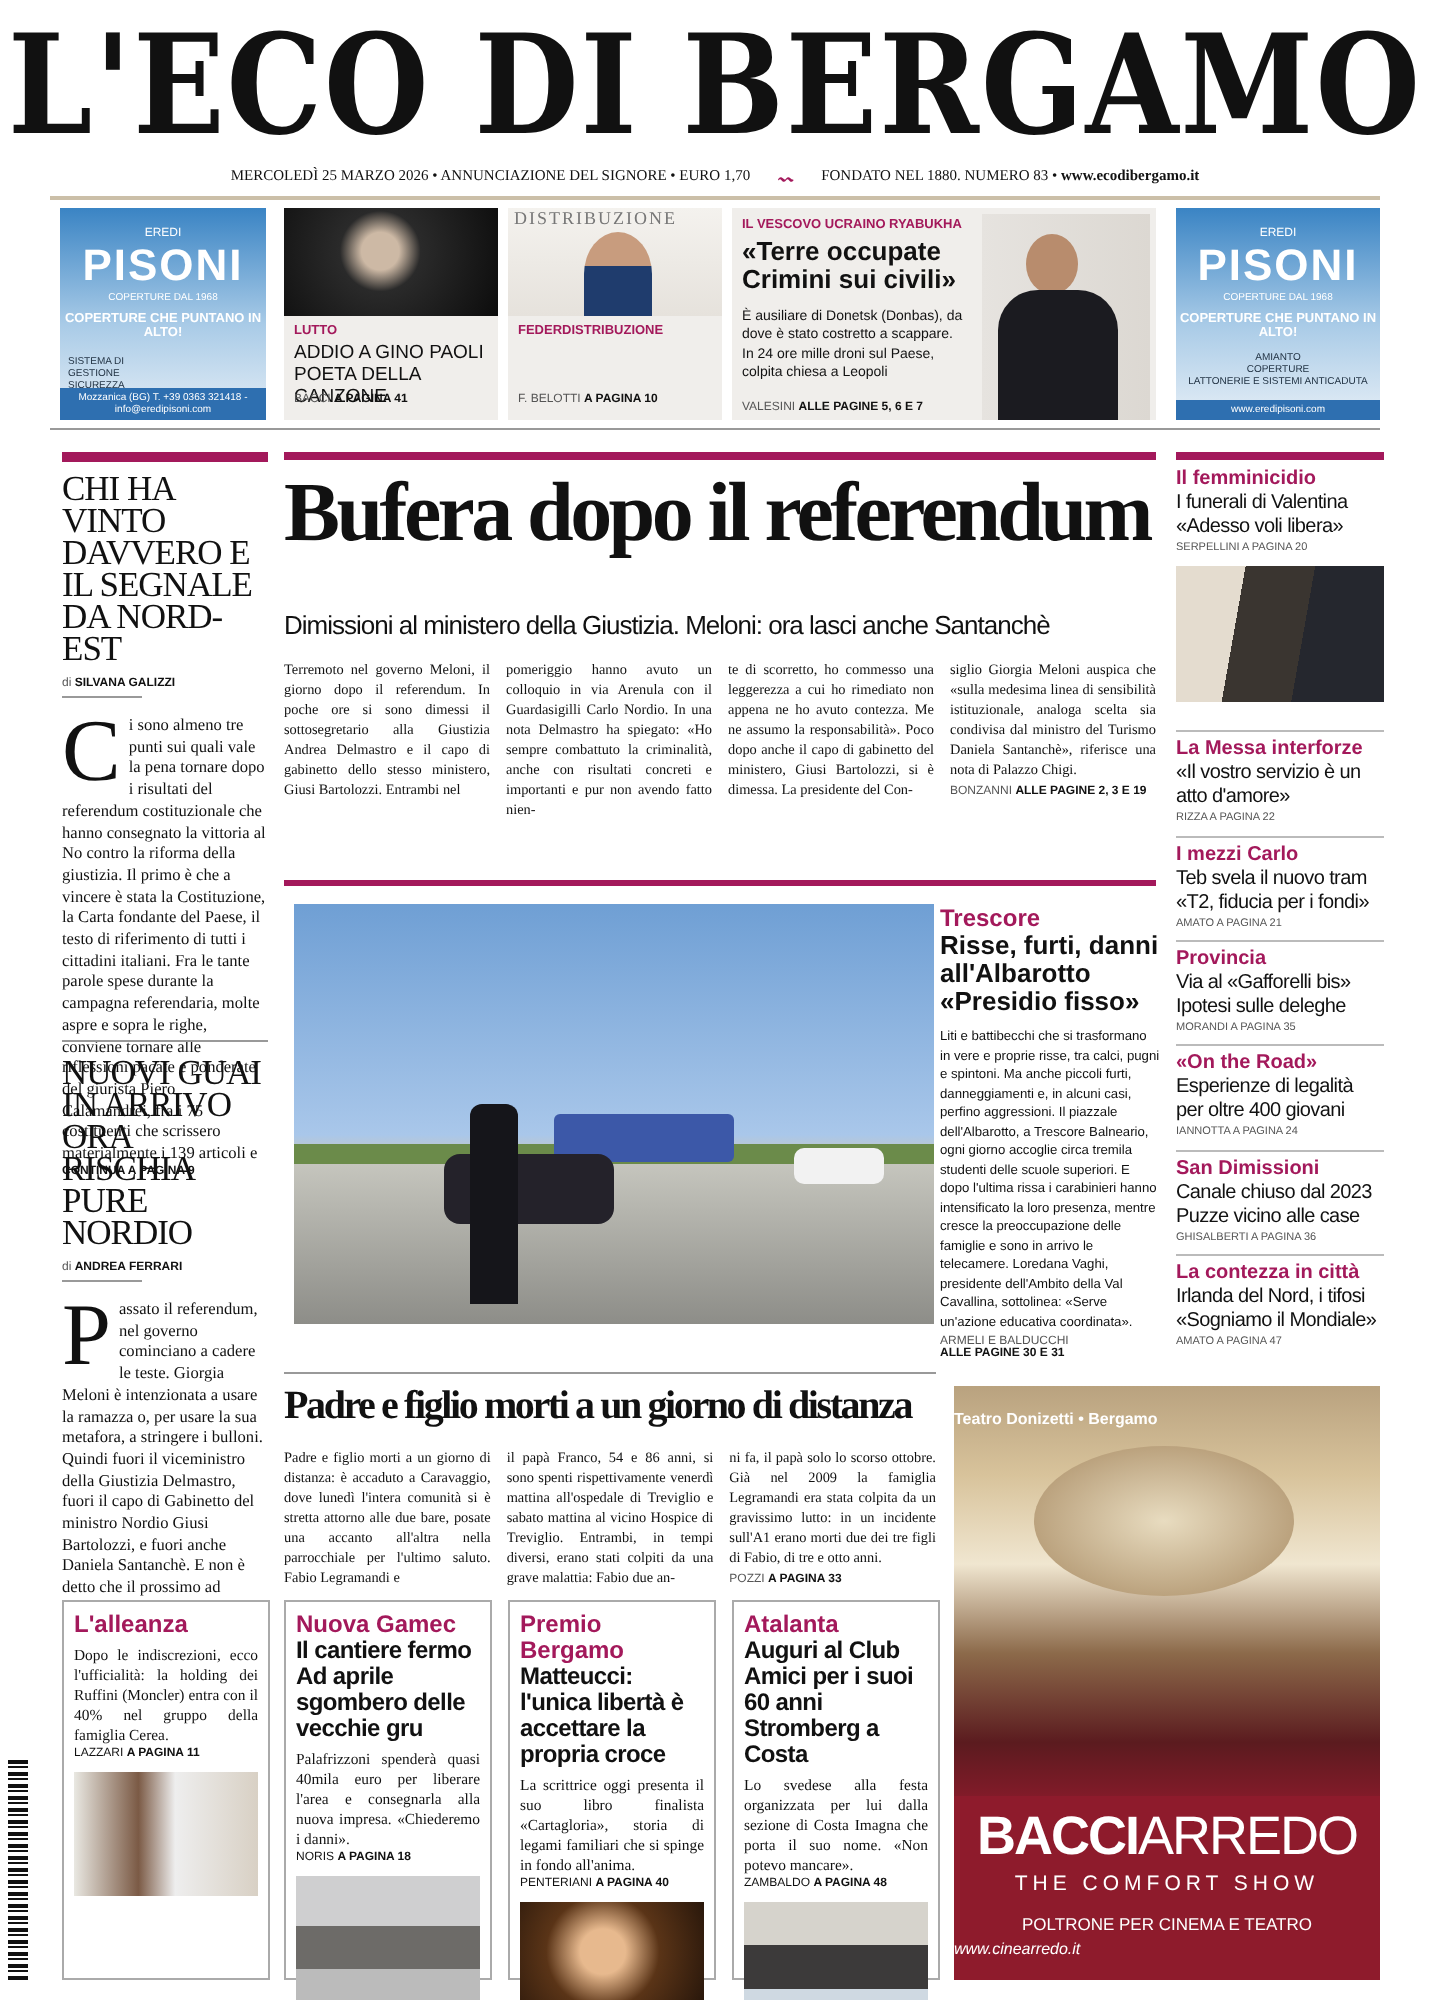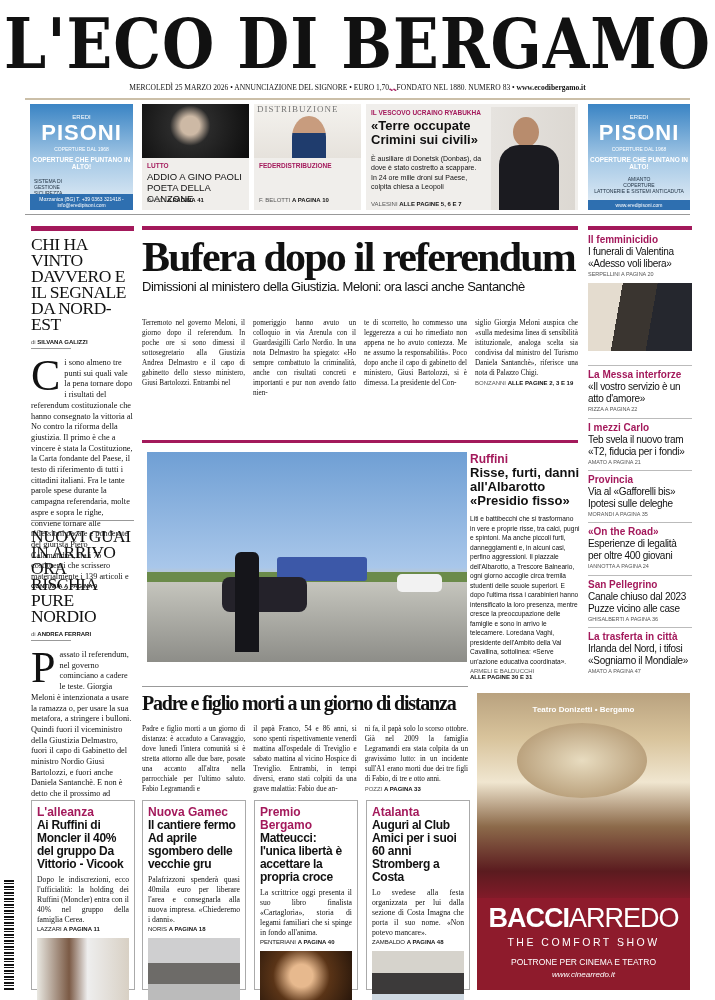--- a/index.html
+++ b/index.html
@@ -2,21 +2,21 @@
 <html><head>
 <meta charset="utf-8">
 <style>
 *{box-sizing:border-box;margin:0;padding:0}
 body{width:715px;height:1000px;background:#fff;font-family:"Liberation Serif",serif;color:#111;position:relative;overflow:hidden}
 .abs{position:absolute}
 .sans{font-family:Liberation Sans, sans-serif}
 .serif{font-family:"Liberation Serif",serif}
 #masthead{left:0;top:0;width:715px;height:100px;text-align:center}
 #mast-title{position:absolute;left:0;right:0;top:8px;font-family:"DejaVu Serif",serif;font-weight:900;font-size:60px;letter-spacing:1px;transform:scaleY(1.15);transform-origin:top;line-height:62px}
-#mast-info{position:absolute;left:100px;right:100px;top:83px;font-size:7.5px;display:flex;justify-content:center;white-space:nowrap}
+#mast-info{position:absolute;left:100px;right:100px;top:83px;font-size:7.5px;display:flex;justify-content:center;gap:14px;white-space:nowrap}
 #mast-info b{font-weight:bold}
 .rule{position:absolute;height:1px;background:#999}
 .box{position:absolute;background:#f0eeeb}
 .ad-pisoni{background:linear-gradient(#3a84c4,#a9cbe7 55%,#e5eef6);color:#fff;text-align:center;font-family:"Liberation Sans",sans-serif}
 .ad-pisoni .logo{font-size:22px;font-weight:900;margin-top:14px;letter-spacing:1px}
 .ad-pisoni .eredi{font-size:6px;margin-top:10px}
 .ad-pisoni .tag{font-size:6.5px;font-weight:bold;margin-top:4px}
 .ad-pisoni .sub{font-size:5px}
 .ad-pisoni .foot{position:absolute;bottom:0;left:0;right:0;background:#2e6fb0;font-size:5px;padding:2px 0}
 .kicker{font-family:"Liberation Sans",sans-serif;font-weight:bold;color:#a3195b}
@@ -117,39 +117,39 @@
   <div class="sig" style="margin-top:7px;border-bottom:1px solid #999;width:40px;padding-bottom:3px;white-space:nowrap"><span>di</span> <b>ANDREA FERRARI</b></div>
   <div class="col-text" style="margin-top:9px">
     <span class="drop">P</span><span>assato il referendum, nel governo cominciano a cadere le teste. Giorgia Meloni è intenzionata a usare la ramazza o, per usare la sua metafora, a stringere i bulloni. Quindi fuori il viceministro della Giustizia Delmastro, fuori il capo di Gabinetto del ministro Nordio Giusi Bartolozzi, e fuori anche Daniela Santanchè. E non è detto che il prossimo ad andarsene non sia proprio Nordio che, almeno, ha ammesso di avere una propria responsabilità nel disastroso risultato del referendum sulla riforma che porta il suo nome.</span>
   </div>
   <div class="cont">CONTINUA A PAGINA 9</div>
 </div>
 
 <div class="abs" style="left:142px;top:226px;width:436px;height:4px;background:#a3195b"></div>
 <div class="abs" style="left:142px;top:236px;width:440px">
   <div class="serif" style="font-size:42px;font-weight:bold;line-height:43px;letter-spacing:-1.8px;white-space:nowrap">Bufera dopo il referendum</div>
-  <div class="sans" style="font-size:13px;margin-top:0;letter-spacing:-0.5px;white-space:nowrap">Dimissioni al ministero della Giustizia. Meloni: ora lasci anche Santanchè</div>
-  <div class="four" style="margin-top:24px;width:436px">
+  <div class="sans" style="font-size:13px;margin-top:26px;letter-spacing:-0.5px;white-space:nowrap">Dimissioni al ministero della Giustizia. Meloni: ora lasci anche Santanchè</div>
+  <div class="four" style="margin-top:10px;width:436px">
     <div>Terremoto nel governo Meloni, il giorno dopo il referendum. In poche ore si sono dimessi il sottosegretario alla Giustizia Andrea Delmastro e il capo di gabinetto dello stesso ministero, Giusi Bartolozzi. Entrambi nel</div>
     <div>pomeriggio hanno avuto un colloquio in via Arenula con il Guardasigilli Carlo Nordio. In una nota Delmastro ha spiegato: «Ho sempre combattuto la criminalità, anche con risultati concreti e importanti e pur non avendo fatto nien-</div>
     <div>te di scorretto, ho commesso una leggerezza a cui ho rimediato non appena ne ho avuto contezza. Me ne assumo la responsabilità». Poco dopo anche il capo di gabinetto del ministero, Giusi Bartolozzi, si è dimessa. La presidente del Con-</div>
     <div><span>siglio Giorgia Meloni auspica che «sulla medesima linea di sensibilità istituzionale, analoga scelta sia condivisa dal ministro del Turismo Daniela Santanchè», riferisce una nota di Palazzo Chigi.</span><br><span class="sig"><span>BONZANNI</span> <b>ALLE PAGINE 2, 3 E 19</b></span></div>
   </div>
 </div>
 <div class="abs" style="left:142px;top:440px;width:436px;height:3px;background:#a3195b"></div>
 
 <div class="img" style="left:147px;top:452px;width:320px;height:210px;background:linear-gradient(#6f9fd4 0,#a9c7ea 55%,#c8c8c0 60%,#8d8d88 100%)">
   <div class="abs" style="left:0;top:120px;width:320px;height:10px;background:#6b8b4a"></div>
   <div class="abs" style="left:130px;top:105px;width:90px;height:24px;background:#3c58a8;border-radius:3px"></div>
   <div class="abs" style="left:75px;top:125px;width:85px;height:35px;background:#24222a;border-radius:8px"></div>
   <div class="abs" style="left:88px;top:100px;width:24px;height:100px;background:#15151a;border-radius:6px 6px 0 0"></div>
   <div class="abs" style="left:250px;top:122px;width:45px;height:18px;background:#f2f2f2;border-radius:5px"></div>
 </div>
 <div class="abs" style="left:470px;top:452px;width:110px">
-  <div class="kicker" style="font-size:12px">Ruffini</div>
+  <div class="kicker" style="font-size:12px">Trescore</div>
   <div class="sans" style="font-weight:bold;font-size:13px;line-height:14px">Risse, furti, danni all'Albarotto «Presidio fisso»</div>
   <div class="sans" style="font-size:6.6px;line-height:9.5px;margin-top:6px">Liti e battibecchi che si trasformano in vere e proprie risse, tra calci, pugni e spintoni. Ma anche piccoli furti, danneggiamenti e, in alcuni casi, perfino aggressioni. Il piazzale dell'Albarotto, a Trescore Balneario, ogni giorno accoglie circa tremila studenti delle scuole superiori. E dopo l'ultima rissa i carabinieri hanno intensificato la loro presenza, mentre cresce la preoccupazione delle famiglie e sono in arrivo le telecamere. Loredana Vaghi, presidente dell'Ambito della Val Cavallina, sottolinea: «Serve un'azione educativa coordinata».</div>
   <div class="sig" style="margin-top:2px">ARMELI E BALDUCCHI</div>
   <div class="sig"><b>ALLE PAGINE 30 E 31</b></div>
 </div>
 
 <div class="abs" style="left:588px;top:226px;width:104px;height:4px;background:#a3195b"></div>
 <div class="rc-item" style="top:231px;border-top:none">
   <div class="k">Il femminicidio</div>
   <div class="h">I funerali di Valentina «Adesso voli libera»</div>
@@ -170,45 +170,44 @@
   <div class="k">Provincia</div>
   <div class="h">Via al «Gafforelli bis» Ipotesi sulle deleghe</div>
   <div class="s">MORANDI A PAGINA 35</div>
 </div>
 <div class="rc-item" style="top:522px">
   <div class="k">«On the Road»</div>
   <div class="h">Esperienze di legalità per oltre 400 giovani</div>
   <div class="s">IANNOTTA A PAGINA 24</div>
 </div>
 <div class="rc-item" style="top:575px">
-  <div class="k">San Pellegrino</div>
+  <div class="k">San Dimissioni</div>
   <div class="h">Canale chiuso dal 2023 Puzze vicino alle case</div>
   <div class="s">GHISALBERTI A PAGINA 36</div>
 </div>
 <div class="rc-item" style="top:627px">
-  <div class="k">La trasferta in città</div>
+  <div class="k">La contezza in città</div>
   <div class="h">Irlanda del Nord, i tifosi «Sogniamo il Mondiale»</div>
   <div class="s">AMATO A PAGINA 47</div>
 </div>
 
 <div class="rule" style="left:142px;top:686px;width:326px"></div>
 <div class="abs" style="left:142px;top:692px;width:326px">
   <div class="serif" style="font-size:20px;font-weight:bold;letter-spacing:-1.2px;white-space:nowrap">Padre e figlio morti a un giorno di distanza</div>
   <div class="four" style="margin-top:9px">
     <div style="font-size:7.2px">Padre e figlio morti a un giorno di distanza: è accaduto a Caravaggio, dove lunedì l'intera comunità si è stretta attorno alle due bare, posate una accanto all'altra nella parrocchiale per l'ultimo saluto. Fabio Legramandi e</div>
     <div style="font-size:7.2px">il papà Franco, 54 e 86 anni, si sono spenti rispettivamente venerdì mattina all'ospedale di Treviglio e sabato mattina al vicino Hospice di Treviglio. Entrambi, in tempi diversi, erano stati colpiti da una grave malattia: Fabio due an-</div>
     <div style="font-size:7.2px"><span>ni fa, il papà solo lo scorso ottobre. Già nel 2009 la famiglia Legramandi era stata colpita da un gravissimo lutto: in un incidente sull'A1 erano morti due dei tre figli di Fabio, di tre e otto anni.</span><br><span class="sig"><span>POZZI</span> <b>A PAGINA 33</b></span></div>
   </div>
 </div>
 
 <div class="abs" style="left:4px;top:880px;width:10px;height:110px;background:repeating-linear-gradient(#111 0 2px,#fff 2px 3px,#111 3px 4px,#fff 4px 6px)"></div>
 
 <div class="card" style="left:31px;top:800px;width:104px;height:190px">
   <div class="k">L'alleanza</div>
-  <div class="h">Ai Ruffini di Moncler il 40% del gruppo Da Vittorio - Vicook</div>
   <div class="t">Dopo le indiscrezioni, ecco l'ufficialità: la holding dei Ruffini (Moncler) entra con il 40% nel gruppo della famiglia Cerea.</div>
   <div class="sg"><span>LAZZARI</span> <b>A PAGINA 11</b></div>
   <div class="ph" style="background:linear-gradient(90deg,#e9e8e2,#7b5a45 35%,#eee 55%,#d8d0c4)"></div>
 
 </div>
 <div class="card" style="left:142px;top:800px;width:104px;height:190px">
   <div class="k">Nuova Gamec</div>
   <div class="h">Il cantiere fermo Ad aprile sgombero delle vecchie gru</div>
   <div class="t">Palafrizzoni spenderà quasi 40mila euro per liberare l'area e consegnarla alla nuova impresa. «Chiederemo i danni».</div>
   <div class="sg"><span>NORIS</span> <b>A PAGINA 18</b></div>
@@ -226,20 +225,20 @@
 <div class="card" style="left:366px;top:800px;width:104px;height:190px">
   <div class="k">Atalanta</div>
   <div class="h">Auguri al Club Amici per i suoi 60 anni Stromberg a Costa</div>
   <div class="t">Lo svedese alla festa organizzata per lui dalla sezione di Costa Imagna che porta il suo nome. «Non potevo mancare».</div>
   <div class="sg"><span>ZAMBALDO</span> <b>A PAGINA 48</b></div>
   <div class="ph" style="background:linear-gradient(#d6d3cc 0 35%,#3c3a3a 35% 70%,#cfd9e2 70%)"></div>
 
 </div>
 
 <div class="abs" style="left:477px;top:693px;width:213px;height:297px;overflow:hidden;background:linear-gradient(#b9a27f 0,#d8c39b 15%,#f0e6d0 30%,#8c6a4a 45%,#5b1b1f 60%,#8e1b2c 72%)">
-  <div class="abs sans" style="left:0;right:0;top:12px;text-align:center;color:#fff;font-size:8px;font-weight:bold">Teatro Donizetti • Bergamo</div>
+  <div class="abs sans" style="left:0;right:0;top:12px;color:#fff;font-size:8px;font-weight:bold">Teatro Donizetti • Bergamo</div>
   <div class="abs" style="left:40px;top:30px;width:130px;height:75px;border-radius:50%;background:radial-gradient(#e8dcc0,#a88a62)"></div>
   <div class="abs" style="left:0;top:205px;width:213px;height:92px;background:#8e1b2c"></div>
   <div class="abs sans" style="left:0;right:0;top:210px;text-align:center;color:#fff;font-size:27px;letter-spacing:-1px;white-space:nowrap"><b>BACCI</b><span>ARREDO</span></div>
   <div class="abs sans" style="left:0;right:0;top:243px;text-align:center;color:#fff;font-size:10.5px;letter-spacing:2.5px">THE COMFORT SHOW</div>
   <div class="abs sans" style="left:0;right:0;top:264px;text-align:center;color:#fff;font-size:8.5px">POLTRONE PER CINEMA E TEATRO</div>
-  <div class="abs sans" style="left:0;right:0;top:277px;text-align:center;color:#fff;font-size:8px;font-style:italic">www.cinearredo.it</div>
+  <div class="abs sans" style="left:0;right:0;top:277px;color:#fff;font-size:8px;font-style:italic">www.cinearredo.it</div>
 </div>
 
 </body></html>

